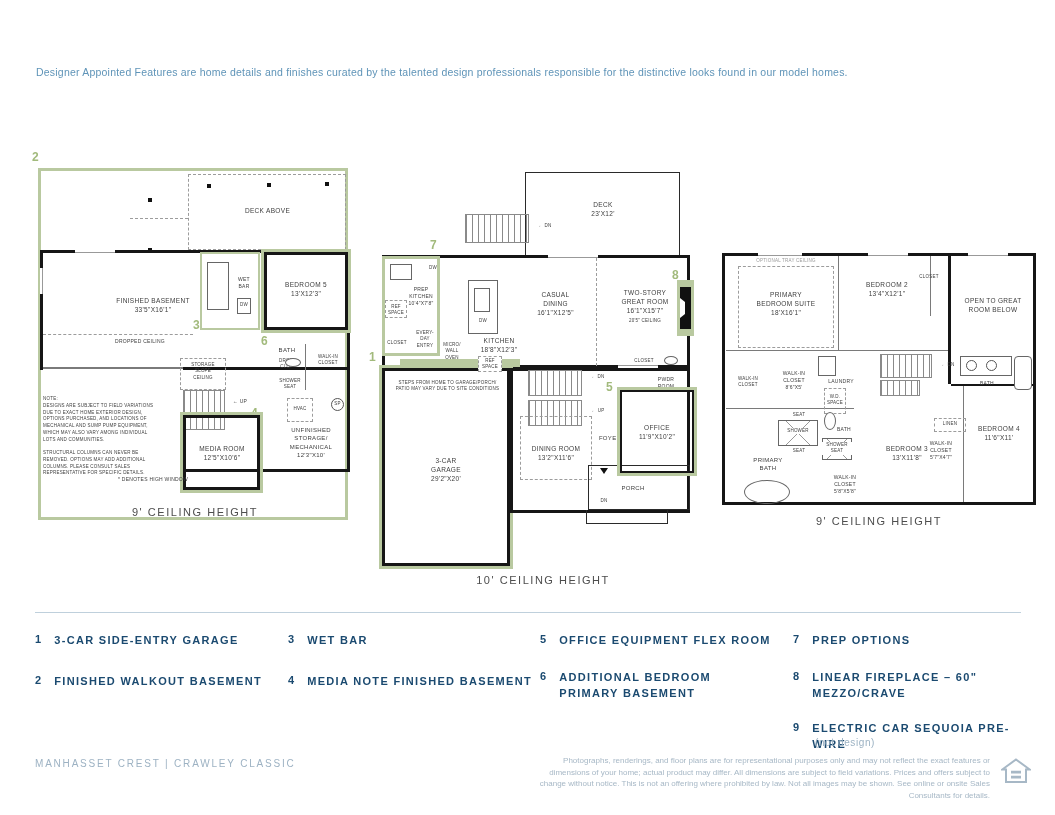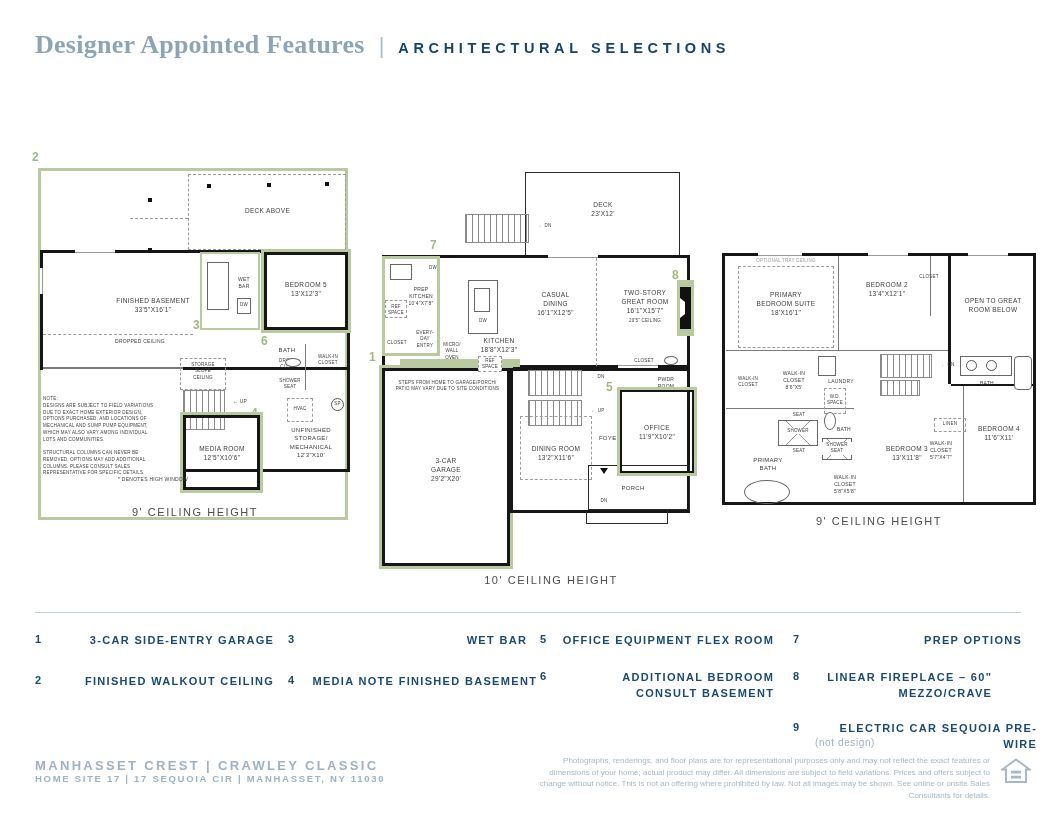--- a/index.html
+++ b/index.html
@@ -33,39 +33,35 @@
   .fixt { position:absolute; border:1px solid #666; background:#fff; }
   .cross { background:
       linear-gradient(45deg, transparent 48.5%, #999 48.5%, #999 51.5%, transparent 51.5%),
       linear-gradient(-45deg, transparent 48.5%, #999 48.5%, #999 51.5%, transparent 51.5%); }
   .ceil { font-size:11px; letter-spacing:0.14em; color:#4d4d4d; }
 
   
   .rule { position:absolute; left:35px; top:612px; width:986px; height:1px; background:#bfd0dc; }
   .feat { position:absolute; display:flex; gap:12px; }
   .fnum { font-size:11px; font-weight:700; color:#1b4a70; letter-spacing:0.1em; }
-  .flab { font-size:11px; font-weight:700; color:#1b4a70; letter-spacing:0.12em; line-height:1.45;text-align:right; }
+  .flab { font-size:11px; font-weight:700; color:#1b4a70; letter-spacing:0.12em; line-height:1.45; }
   .fnote { position:absolute; font-size:10px; color:#9cb2c3; letter-spacing:0.06em; }
 
   
-  .ft1 { position:absolute; left:35px; top:758px; font-size:13px; font-weight:700; color:#9db2c3; letter-spacing:0.18em; }
+  .ft1 { position:absolute; left:35px; top:758px; font-size:10px; font-weight:400; color:#9db2c3; letter-spacing:0.18em; }
   .ft2 { position:absolute; left:35px; top:773px; font-size:9.5px; font-weight:700; color:#9db2c3; letter-spacing:0.18em; }
   .disc { position:absolute; left:532px; top:755px; width:458px; font-size:8px; color:#a7b8c6; text-align:right; line-height:1.45; }
   .eho { position:absolute; left:1001px; top:757px; }
 </style>
 </head>
 <body>
 
 <div id="page">
 
-  <div class="hdr">
-    <span class="title">Designer Appointed Features</span>
-    <span class="sep">|</span>
-    <span class="tagline">ARCHITECTURAL SELECTIONS</span>
-  </div>
+  <div class="desc">Designer Appointed Features are home details and finishes curated by the talented design professionals responsible for the distinctive looks found in our model homes.</div>
 
   <div class="plan" style="left:35px;top:158px;width:320px;height:368px;">
     <div class="mk" style="left:-3px;top:-8px;">2</div>
     <div class="gb" style="left:3px;top:10px;width:310px;height:352px;"></div>
 
     <div class="db" style="left:153px;top:16px;width:158px;height:76px;"></div>
     <div class="dot" style="left:172px;top:26px;"></div>
     <div class="dot" style="left:232px;top:25px;"></div>
     <div class="dot" style="left:290px;top:24px;"></div>
     <div class="dot" style="left:113px;top:40px;"></div>
@@ -230,21 +226,21 @@
 
     <div class="wl glow" style="left:242px;top:222px;width:74px;height:83px;border-width:2px;"></div>
     <div class="pl f65" style="left:246px;top:255px;width:66px;">OFFICE
 11'9"X10'2"</div>
 
     <div style="position:absolute;left:222px;top:300px;width:0;height:0;border-left:4px solid transparent;border-right:4px solid transparent;border-top:6px solid #111;"></div>
     <div class="pl f6" style="left:222px;top:316px;width:66px;">PORCH</div>
     <div class="pl f45" style="left:216px;top:330px;width:20px;">DN</div>
     <div class="wt" style="left:208px;top:342px;width:82px;height:14px;border-top:none;"></div>
 
-    <div class="pl ceil" style="left:12px;top:405px;width:322px;">10' CEILING HEIGHT</div>
+    <div class="pl ceil" style="left:4px;top:405px;width:322px;">10' CEILING HEIGHT</div>
   </div>
 
   <div class="plan" style="left:718px;top:248px;width:322px;height:285px;">
     <div class="wl" style="left:4px;top:5px;width:314px;height:252px;"></div>
 
     <div style="position:absolute;left:40px;top:5px;width:44px;height:3px;background:#fff;border-bottom:1px solid #999;"></div>
     <div style="position:absolute;left:150px;top:5px;width:40px;height:3px;background:#fff;border-bottom:1px solid #999;"></div>
     <div style="position:absolute;left:250px;top:5px;width:40px;height:3px;background:#fff;border-bottom:1px solid #999;"></div>
 
     <div class="pt" style="left:120px;top:8px;width:1px;height:94px;"></div>
@@ -318,54 +314,53 @@
   </div>
 
   <div class="rule"></div>
 
   <div class="feat" style="left:35px;top:633px;">
     <span class="fnum">1</span>
     <span class="flab" style="width:220px;">3-CAR SIDE-ENTRY GARAGE</span>
   </div>
   <div class="feat" style="left:35px;top:674px;">
     <span class="fnum">2</span>
-    <span class="flab" style="width:220px;">FINISHED WALKOUT CEILING</span>
+    <span class="flab" style="width:220px;">FINISHED WALKOUT BASEMENT</span>
   </div>
   <div class="feat" style="left:288px;top:633px;">
     <span class="fnum">3</span>
     <span class="flab" style="width:220px;">WET BAR</span>
   </div>
   <div class="feat" style="left:288px;top:674px;">
     <span class="fnum">4</span>
     <span class="flab" style="width:230px;">MEDIA NOTE FINISHED BASEMENT</span>
   </div>
   <div class="feat" style="left:540px;top:633px;">
     <span class="fnum">5</span>
     <span class="flab" style="width:215px;">OFFICE EQUIPMENT FLEX ROOM</span>
   </div>
   <div class="feat" style="left:540px;top:670px;">
     <span class="fnum">6</span>
-    <span class="flab" style="width:215px;">ADDITIONAL BEDROOM CONSULT BASEMENT</span>
+    <span class="flab" style="width:215px;">ADDITIONAL BEDROOM PRIMARY BASEMENT</span>
   </div>
   <div class="feat" style="left:793px;top:633px;">
     <span class="fnum">7</span>
     <span class="flab" style="width:210px;">PREP OPTIONS</span>
   </div>
   <div class="feat" style="left:793px;top:670px;">
     <span class="fnum">8</span>
     <span class="flab" style="width:180px;">LINEAR FIREPLACE – 60" MEZZO/CRAVE</span>
   </div>
   <div class="feat" style="left:793px;top:721px;">
     <span class="fnum">9</span>
     <span class="flab" style="width:225px;">ELECTRIC CAR SEQUOIA PRE-WIRE</span>
   </div>
   <div class="fnote" style="left:815px;top:737px;">(not design)</div>
 
   <div class="ft1">MANHASSET CREST   |   CRAWLEY CLASSIC</div>
-  <div class="ft2">HOME SITE 17   |   17 SEQUOIA CIR   |   MANHASSET, NY 11030</div>
   <div class="disc">Photographs, renderings, and floor plans are for representational purposes only and may not reflect the exact features or dimensions of your home; actual product may differ. All dimensions are subject to field variations. Prices and offers subject to change without notice. This is not an offering where prohibited by law. Not all images may be shown. See online or onsite Sales Consultants for details.</div>
   <div class="eho">
     <svg width="30" height="30" viewBox="0 0 24 24" fill="none" stroke="#a7b8c6" stroke-width="1.6">
       <path d="M12 2 L23 10 H20 V20 H4 V10 H1 Z"></path>
       <rect x="8" y="11" width="8" height="2.2" fill="#a7b8c6" stroke="none"></rect>
       <rect x="8" y="15" width="8" height="2.2" fill="#a7b8c6" stroke="none"></rect>
     </svg>
   </div>
 
 </div>

